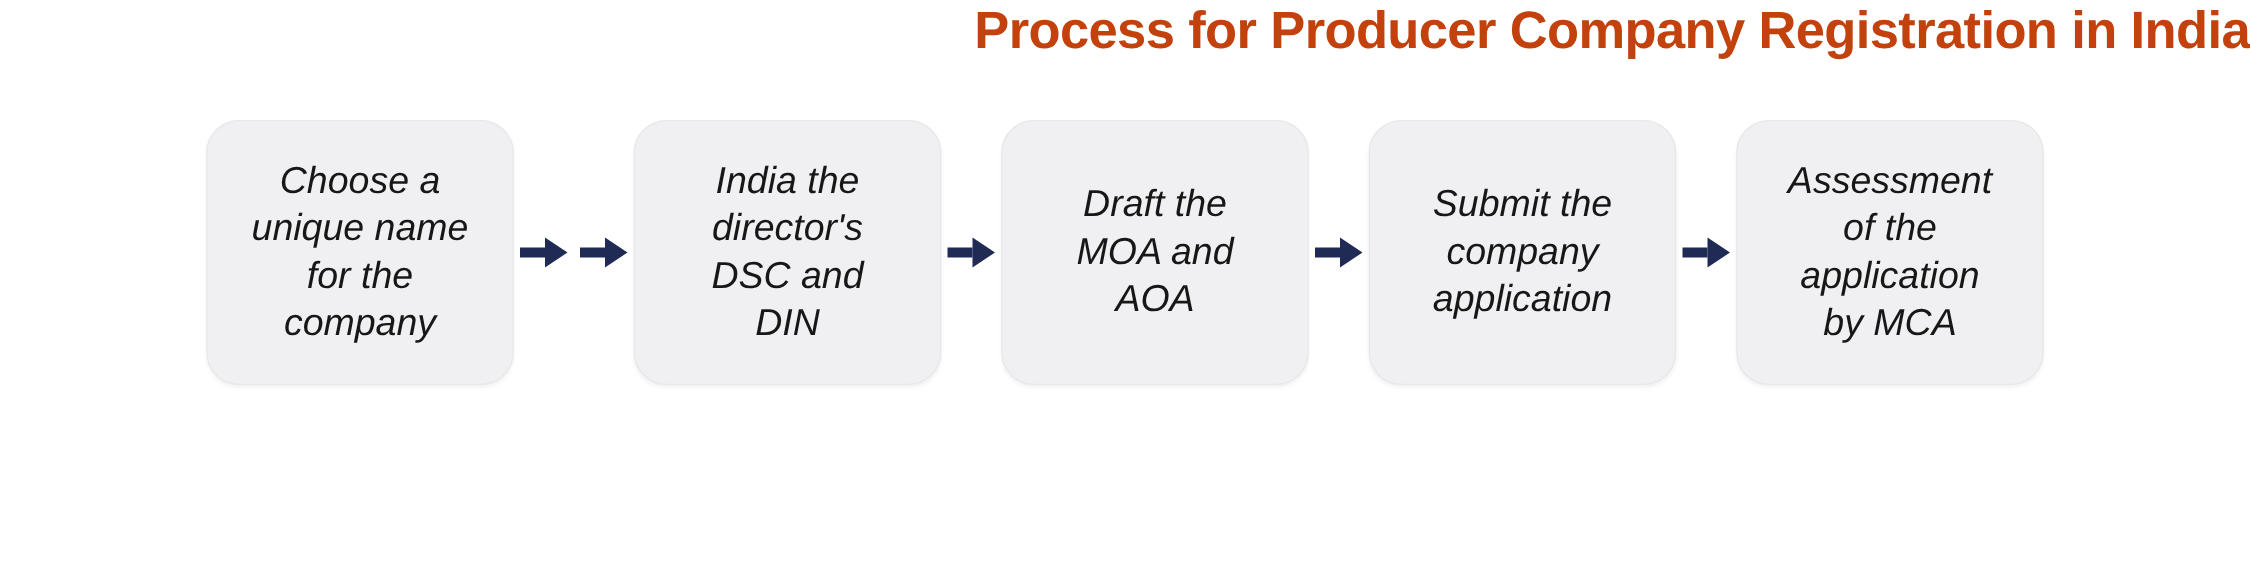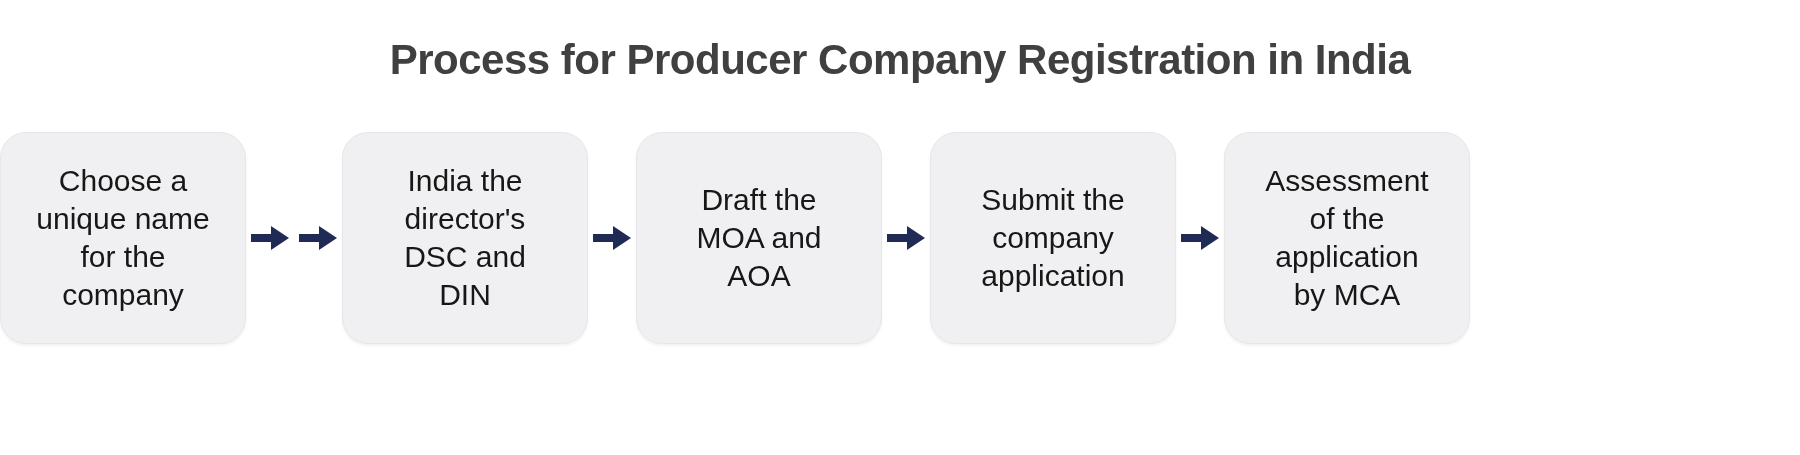--- a/index.html
+++ b/index.html
@@ -12,32 +12,33 @@
     font-family: "Liberation Sans", sans-serif;
   }
   .page {
     width: 1800px;
     height: 455px;
     position: relative;
     background: #ffffff;
   }
   .title {
     margin: 0;
-    padding-top: 36px;
-    text-align: center;
+    text-align: right;
     font-size: 42px;
     font-weight: 800;
     letter-spacing: -0.5px;
-    color: #404040;
+    color: #c2410c;
   }
   .flow {
     margin-top: 48px;
     display: flex;
     align-items: stretch;
+    justify-content: center;
     gap: 0;
+    font-style: italic;
   }
   .step {
     width: 246px;
     height: 212px;
     background: #f0f0f2;
     border: 1px solid #e7e7ea;
     border-radius: 26px;
     box-shadow: 0 2px 3px rgba(0,0,0,0.05);
     display: flex;
     align-items: center;

